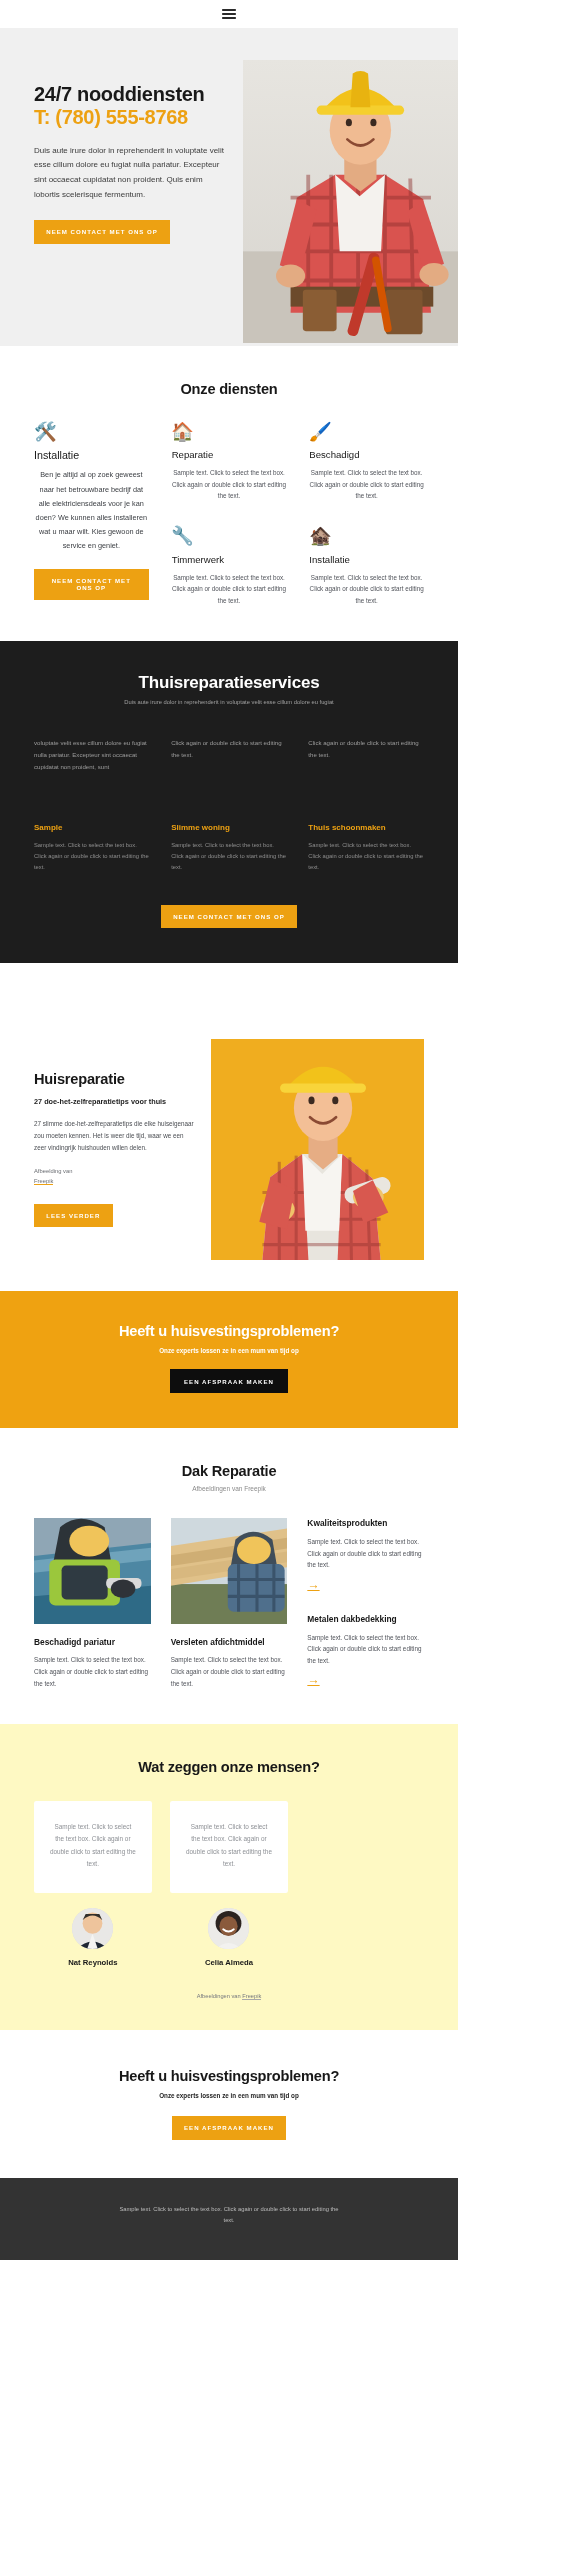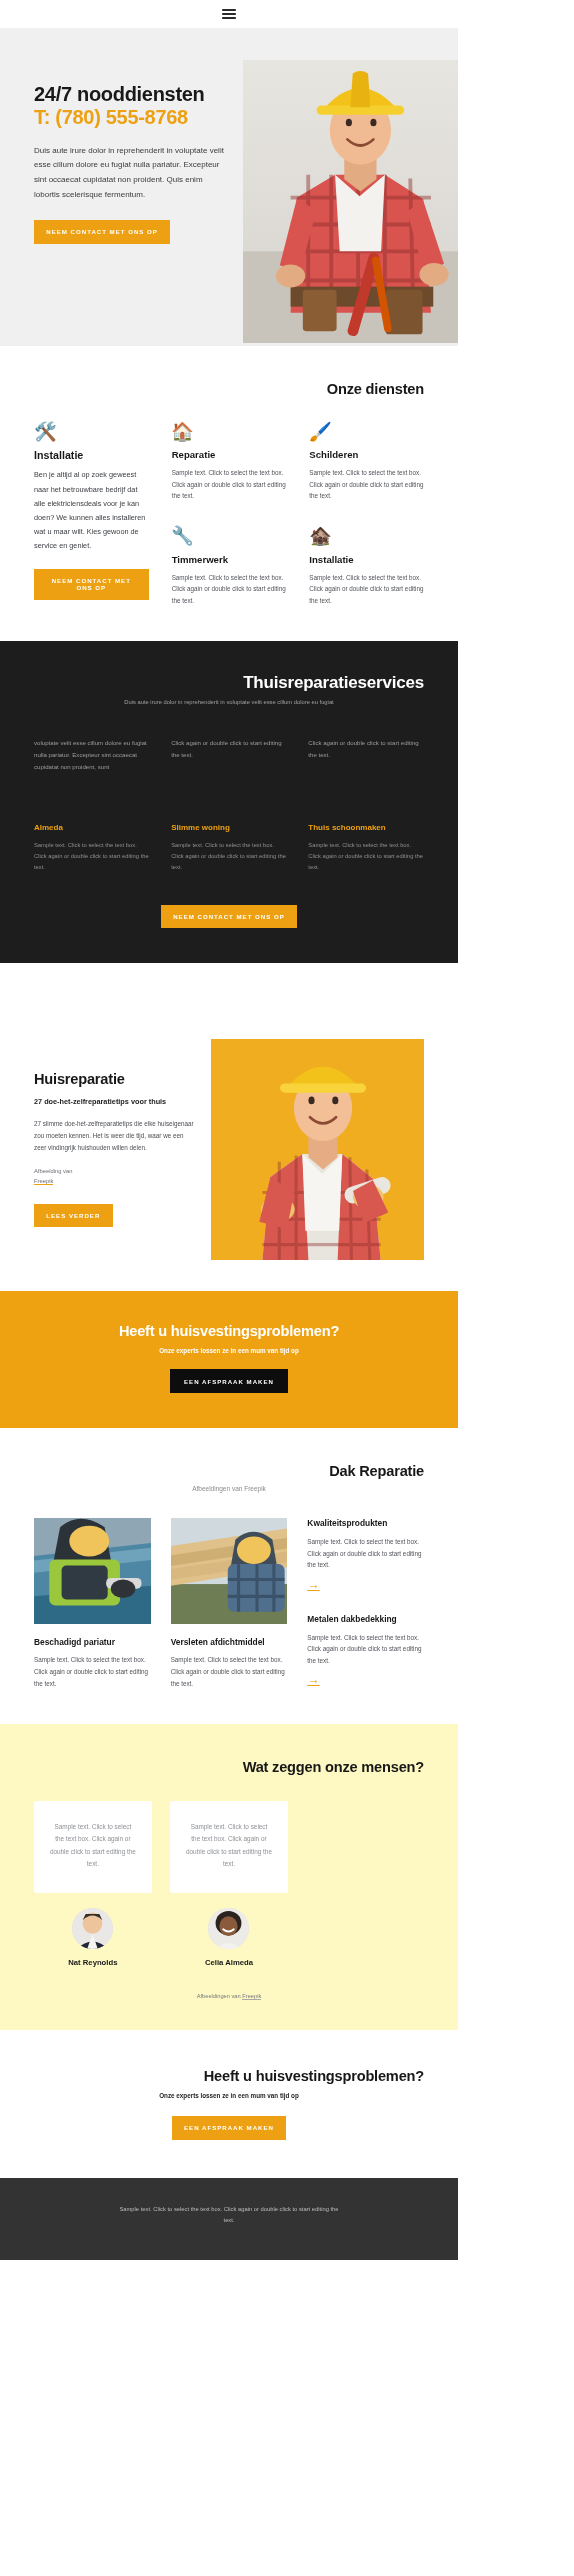--- a/index.html
+++ b/index.html
@@ -91,41 +91,41 @@
 
   
   .ph { position: relative; overflow: hidden; background: #cfd4d8; }
 
   
   .section { padding: 35px 34px; background: #fff; }
   .sec-title {
     font-size: 14.6px;
     font-weight: 700;
     letter-spacing: -0.2px;
-    text-align: right;
+    text-align: center;
     color: #181818;
   }
   .sec-sub {
     font-size: 6.5px;
     color: #8a8a8a;
     text-align: center;
     margin-top: 6.1px;
   }
 
   
   .services {
     display: grid;
     grid-template-columns: 1fr 1fr 1fr;
     column-gap: 23px;
     row-gap: 26px;
     margin-top: 26px;
   }
   .svc-icon { font-size: 18.4px; line-height: 1; margin-bottom: 8.4px; display: block; }
-  .svc-title { font-size: 9.6px; font-weight: 700; margin-bottom: 6.9px; color: #181818; }
-  .svc-text { font-size: 6.3px; line-height: 1.8; color: #50535a; }
+  .svc-title { font-size: 9.6px; font-weight: 400; margin-bottom: 6.9px; color: #181818; }
+  .svc-text { font-size: 6.3px; line-height: 1.8; color: #50535a; text-align: center; }
   .svc-big .svc-title { font-size: 10.7px; }
   .svc-big .svc-text { font-size: 7.3px; line-height: 1.95; color: #3d4045; }
   .svc-span2 { grid-row: span 2; }
   .svc-cta { margin-top: 15.3px; }
 
   
   .dark {
     background: #1d1d1d;
     padding: 32px 34px 35px;
     color: #ffffff;
@@ -297,21 +297,21 @@
       </div>
 
       <div>
         <span class="svc-icon">🏠</span>
         <div class="svc-title">Reparatie</div>
         <p class="svc-text">Sample text. Click to select the text box. Click again or double click to start editing the text.</p>
       </div>
 
       <div>
         <span class="svc-icon">🖌️</span>
-        <div class="svc-title">Schilderen</div>
+        <div class="svc-title">Beschadigd</div>
         <p class="svc-text">Sample text. Click to select the text box. Click again or double click to start editing the text.</p>
       </div>
 
       <div>
         <span class="svc-icon">🔧</span>
         <div class="svc-title">Timmerwerk</div>
         <p class="svc-text">Sample text. Click to select the text box. Click again or double click to start editing the text.</p>
       </div>
 
       <div>
@@ -322,21 +322,21 @@
     </div>
   </section>
 
   <section class="dark">
     <h2 class="sec-title">Thuisreparatieservices</h2>
     <p class="sec-sub">Duis aute irure dolor in reprehenderit in voluptate velit esse cillum dolore eu fugiat</p>
 
     <div class="dark-grid">
       <div>
         <p class="dark-text">voluptate velit esse cillum dolore eu fugiat nulla pariatur. Excepteur sint occaecat cupidatat non proident, sunt</p>
-        <h3 class="dark-h">Almeda</h3>
+        <h3 class="dark-h">Sample</h3>
         <p class="dark-p">Sample text. Click to select the text box. Click again or double click to start editing the text.</p>
       </div>
       <div>
         <p class="dark-text">Click again or double click to start editing the text.</p>
         <h3 class="dark-h">Slimme woning</h3>
         <p class="dark-p">Sample text. Click to select the text box. Click again or double click to start editing the text.</p>
       </div>
       <div>
         <p class="dark-text">Click again or double click to start editing the text.</p>
         <h3 class="dark-h">Thuis schoonmaken</h3>

